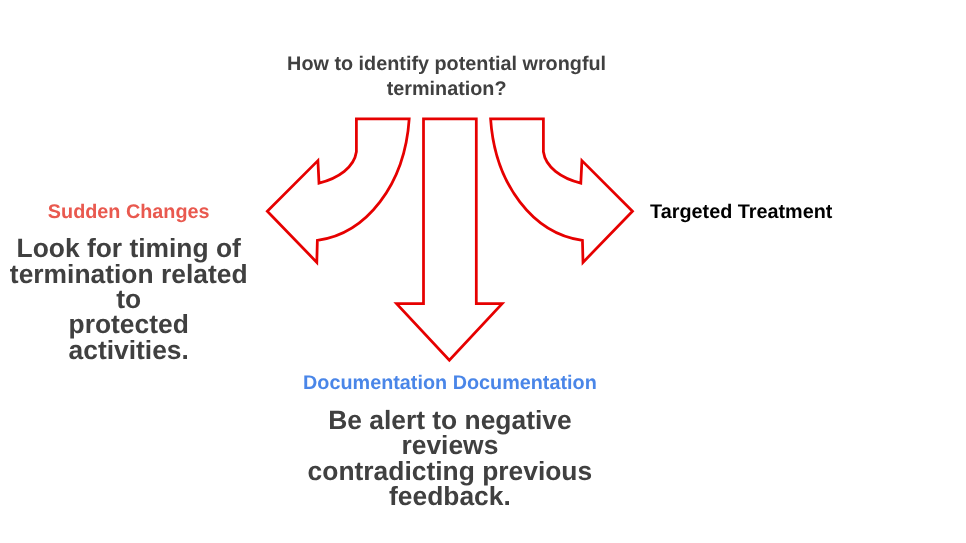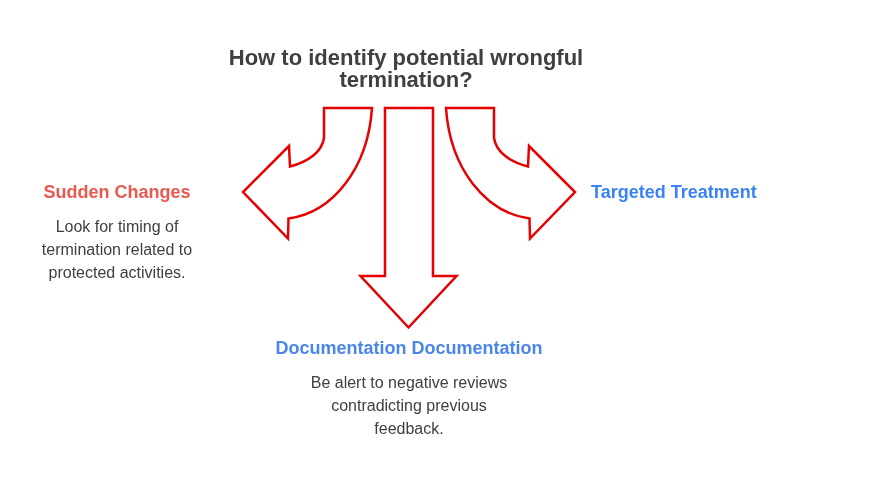--- a/index.html
+++ b/index.html
@@ -21,39 +21,40 @@
     top: 0;
     width: 878px;
     height: 494px;
   }
   .title {
     position: absolute;
     left: 186px;
     top: 47px;
     width: 440px;
     margin: 0;
-    font-size: 22px;
+    font-size: 18px;
     font-weight: bold;
     line-height: 22px;
     text-align: center;
     white-space: pre-line;
   }
   .branch {
     position: absolute;
   }
   .branch-heading {
     font-size: 18px;
     font-weight: bold;
     line-height: 23px;
     margin-bottom: 11px;
   }
   .branch-body {
-    font-size: 16px;
+    font-size: 24px;
     line-height: 23px;
     white-space: pre-line;
+    font-weight: bold;
   }
   .branch-left {
     left: 7px;
     top: 181px;
     width: 220px;
     text-align: center;
   }
   .branch-right {
     left: 591px;
     top: 181px;
@@ -88,21 +89,21 @@
   </svg>
 
   <div class="branch branch-left">
     <div class="branch-heading" style="color: rgb(233, 89, 79);">Sudden Changes</div>
     <div class="branch-body" style="color: rgb(64, 64, 64);">Look for timing of
 termination related to
 protected activities.</div>
   </div>
 
   <div class="branch branch-right">
-    <div class="branch-heading" style="color: #3b82f6;">Targeted Treatment</div>
+    <div class="branch-heading" style="color: #000000;">Targeted Treatment</div>
   </div>
 
   <div class="branch branch-bottom">
     <div class="branch-heading" style="color: rgb(74, 134, 232);">Documentation Documentation</div>
     <div class="branch-body" style="color: rgb(64, 64, 64);">Be alert to negative reviews
 contradicting previous
 feedback.</div>
   </div>
 
 </div>

